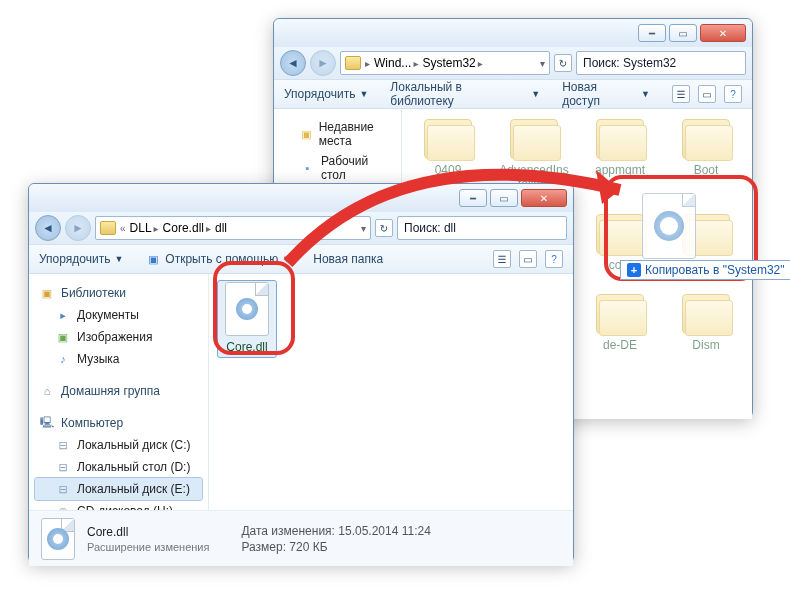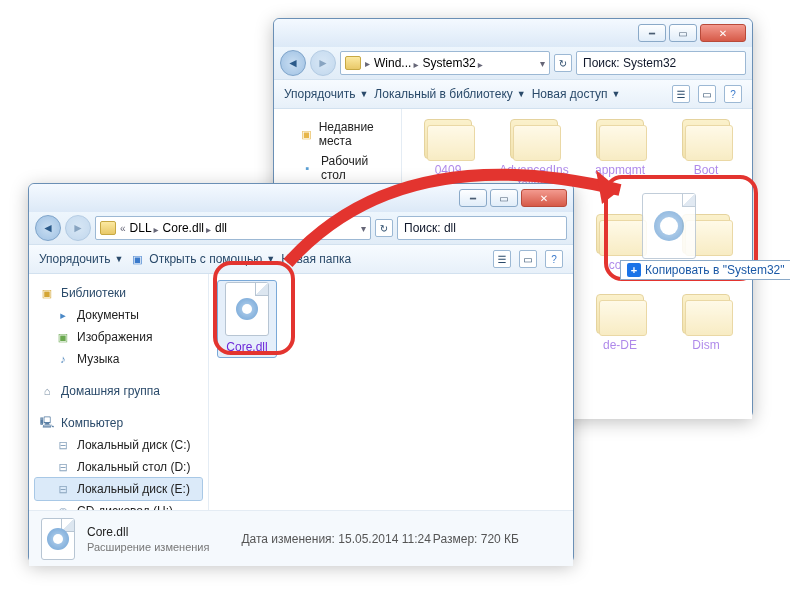--- a/index.html
+++ b/index.html
@@ -6,24 +6,24 @@
 body { width: 790px; height: 600px; background: #fff; position: relative; overflow: hidden; }
 .window { position: absolute; background: linear-gradient(#f7fbff,#eaf3fb); border: 1px solid #6a8fb5; border-radius: 6px; box-shadow: 0 4px 18px rgba(0,0,0,.25); }
 .titlebar { height: 28px; display: flex; align-items: center; justify-content: flex-end; padding: 0 6px; background: linear-gradient(#f4f9ff,#dce9f7); border-radius: 6px 6px 0 0; }
 .winbtns { display: flex; gap: 3px; }
 .wbtn { width: 28px; height: 18px; border: 1px solid #8aa9c8; border-radius: 3px; background: linear-gradient(#fdfeff,#e1edf9); display: flex; align-items: center; justify-content: center; font-size: 10px; color: #4a5d72; cursor: pointer; }
 .wbtn.close { background: linear-gradient(#f39a8f,#d65a48); color: #fff; border-color: #b84a3a; width: 46px; }
 .navrow { height: 32px; display: flex; align-items: center; gap: 4px; padding: 2px 6px; background: linear-gradient(#eef6fd,#e1ecf7); }
 .navbtn { width: 26px; height: 26px; border-radius: 50%; background: radial-gradient(#c9def2,#9fc1e3); border: 1px solid #7ea4ca; display: flex; align-items: center; justify-content: center; color: #2b5a8a; cursor: pointer; }
 .addr { flex: 1; height: 24px; background: #fff; border: 1px solid #9cb8d4; border-radius: 2px; display: flex; align-items: center; padding: 0 4px; gap: 4px; }
 .addr .folder-ic { width: 16px; height: 14px; background: linear-gradient(#fce9a1,#e8c868); border: 1px solid #c7a843; border-radius: 2px; }
-.addr .seg { display: flex; align-items: flex-end; gap: 2px; }
+.addr .seg { display: flex; align-items: center; gap: 2px; }
 .addr .chev { color: #667; font-size: 10px; }
 .search { width: 170px; height: 24px; background: #fff; border: 1px solid #9cb8d4; border-radius: 2px; display: flex; align-items: center; padding: 0 6px; color: #0f172a; gap: 4px; }
-.toolbar { height: 30px; display: flex; align-items: center; gap: 6px; padding: 0 10px; background: linear-gradient(#f7fbff,#e7f0f9); border-top: 1px solid #d2e1ef; border-bottom: 1px solid #d2e1ef; }
+.toolbar { height: 30px; display: flex; align-items: center; gap: 22px; padding: 0 10px; background: linear-gradient(#f7fbff,#e7f0f9); border-top: 1px solid #d2e1ef; border-bottom: 1px solid #d2e1ef; }
 .tbtn { display: flex; align-items: center; gap: 4px; color: #2a4a6a; cursor: pointer; }
 .tbtn .dd { font-size: 9px; }
 .tright { margin-left: auto; display: flex; align-items: center; gap: 8px; }
 .tico { width: 18px; height: 18px; border: 1px solid #9cb8d4; border-radius: 2px; background: #fff; display: flex; align-items: center; justify-content: center; font-size: 10px; color: #2a4a6a; cursor: pointer; }
 .body { display: flex; background: #fff; }
 .sidebar { width: 180px; border-right: 1px solid #e4ecf4; padding: 8px 6px; overflow: hidden; }
 .sgroup { margin-bottom: 10px; }
 .sitem { display: flex; align-items: center; gap: 6px; padding: 3px 4px; color: #222; border-radius: 2px; }
 .sitem.head { color: #2a4a6a; font-weight: normal; }
 .sitem.sub { padding-left: 20px; }
@@ -39,32 +39,32 @@
 .ic.cd { color: #8aa4be; }
 .ic.fav { color: #e7b64a; }
 .ic.desk { color: #5a9fd4; }
 .content { flex: 1; padding: 10px; position: relative; }
 .folder-grid { display: grid; grid-template-columns: repeat(4, 72px); gap: 22px 14px; justify-content: start; align-content: start; }
 .fitem { display: flex; flex-direction: column; align-items: center; gap: 4px; width: 72px; }
 .fitem.faded { opacity: .55; }
 .folder-ico { width: 48px; height: 40px; position: relative; }
 .folder-back { position: absolute; inset: 0; background: linear-gradient(#f8e6a2,#e8cb6a); border: 1px solid #d0b050; border-radius: 4px; }
 .folder-front { position: absolute; left: 3px; right: -3px; top: 6px; bottom: -2px; background: linear-gradient(#fff6d6,#f3dd94); border: 1px solid #d9ba5c; border-radius: 3px; }
-.flabel { text-align: center; color: #6d28d9; line-height: 1.2; word-break: break-word; }
+.flabel { text-align: center; color: #14532d; line-height: 1.2; word-break: break-word; }
 .file-ico { width: 44px; height: 54px; background: #fff; border: 1px solid #b7c5d3; border-radius: 3px; display: flex; align-items: center; justify-content: center; position: relative; }
 .file-ico::before { content: ""; position: absolute; top: 0; right: 0; width: 12px; height: 12px; background: linear-gradient(135deg,#fff 48%,#dce6f0 50%); border-left: 1px solid #b7c5d3; border-bottom: 1px solid #b7c5d3; }
 .gear { width: 22px; height: 22px; border-radius: 50%; background: radial-gradient(#b8d4ef,#6fa2d4); position: relative; }
 .gear::after { content: ""; position: absolute; inset: 6px; background: #fff; border-radius: 50%; }
 .file-sel { position: absolute; border: 1px solid #7aa9d8; background: rgba(180,210,240,.35); border-radius: 3px; }
 .statusbar { height: 56px; border-top: 1px solid #e4ecf4; background: #f5f9fd; display: flex; align-items: center; gap: 12px; padding: 6px 12px; }
 .statusbar .file-ico { width: 34px; height: 42px; }
 .stxt { display: flex; flex-direction: column; gap: 2px; color: #444; }
 .stxt .h { color: #222; }
 .stxt .g { color: #777; font-size: 11px; }
-.smeta { display: flex; flex-direction: row; gap: 2px; color: #555; font-size: 11px; }
+.smeta { display: flex; flex-direction: column; gap: 2px; color: #555; font-size: 11px; }
 .highlight { position: absolute; border: 4px solid #e3342f; border-radius: 18px; pointer-events: none; }
 .drag-file { position: absolute; width: 60px; height: 70px; opacity: .85; }
 .drag-file .file-ico { width: 54px; height: 66px; }
 .drag-file .gear { width: 30px; height: 30px; }
 .drag-label { position: absolute; background: #fff; border: 1px solid #8aa9c8; padding: 2px 6px; color: #1a58a6; display: flex; align-items: center; gap: 4px; font-size: 11px; white-space: nowrap; }
 .drag-label .plus { width: 14px; height: 14px; background: #1a73e8; color: #fff; border-radius: 2px; display: flex; align-items: center; justify-content: center; font-size: 11px; font-weight: bold; }
 .arrow-svg { position: absolute; pointer-events: none; }
 </style>
 </head>
 <body>

